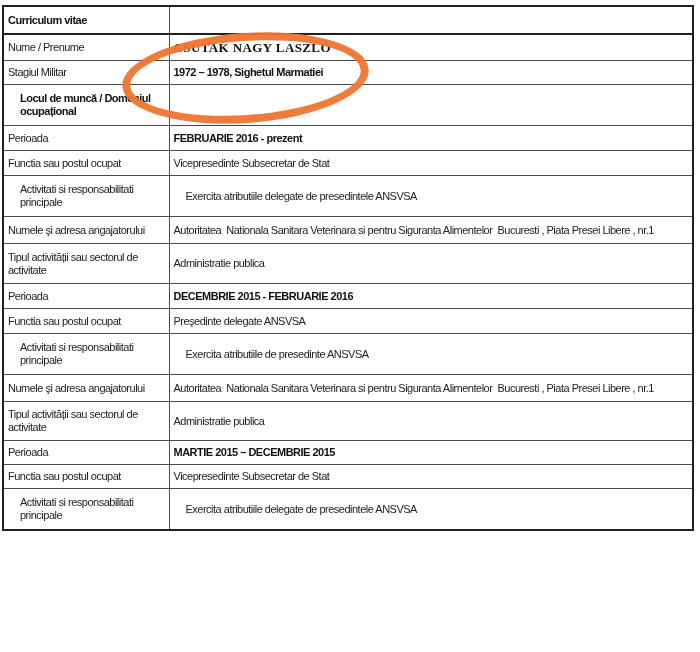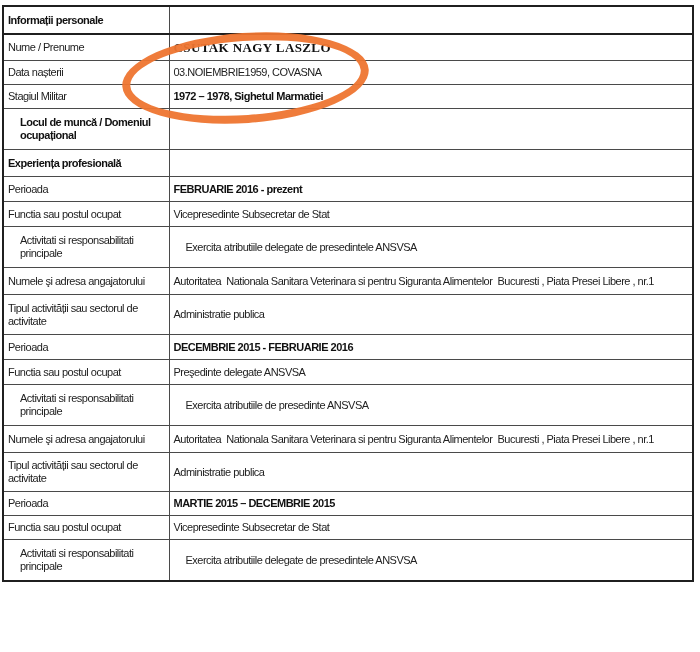--- a/index.html
+++ b/index.html
@@ -74,42 +74,34 @@
 
 <div class="page">
 
   <table class="cv">
     <colgroup>
         <col class="c-label">
         <col>
       </colgroup>
 
     <tbody>
-    <tr class="h22 thickb">
-      <td class="lab bl">Informații personale</td>
+        <tr class="h22 thickb">
+      <td class="lab bl">Curriculum vitae</td>
       <td class="val"></td>
     </tr>
     <tr class="h21">
       <td class="lab">Nume / Prenume</td>
       <td class="val namev">CSUTAK NAGY LASZLO</td>
     </tr>
     <tr class="h19">
-      <td class="lab">Data nașterii</td>
-      <td class="val">03.NOIEMBRIE1959, COVASNA</td>
-    </tr>
-    <tr class="h19">
       <td class="lab">Stagiul Militar</td>
       <td class="val bv">1972 – 1978, Sighetul Marmatiei</td>
     </tr>
     <tr class="h36">
       <td class="lab bl">Locul de muncă / Domeniul ocupațional</td>
-      <td class="val"></td>
-    </tr>
-    <tr class="h22">
-      <td class="lab bl">Experiența profesională</td>
       <td class="val"></td>
     </tr>
 
     <tr class="h20">
       <td class="lab">Perioada</td>
       <td class="val bv">FEBRUARIE 2016 - prezent</td>
     </tr>
     <tr class="h20">
       <td class="lab">Functia sau postul ocupat</td>
       <td class="val">Vicepresedinte Subsecretar de Stat</td>

